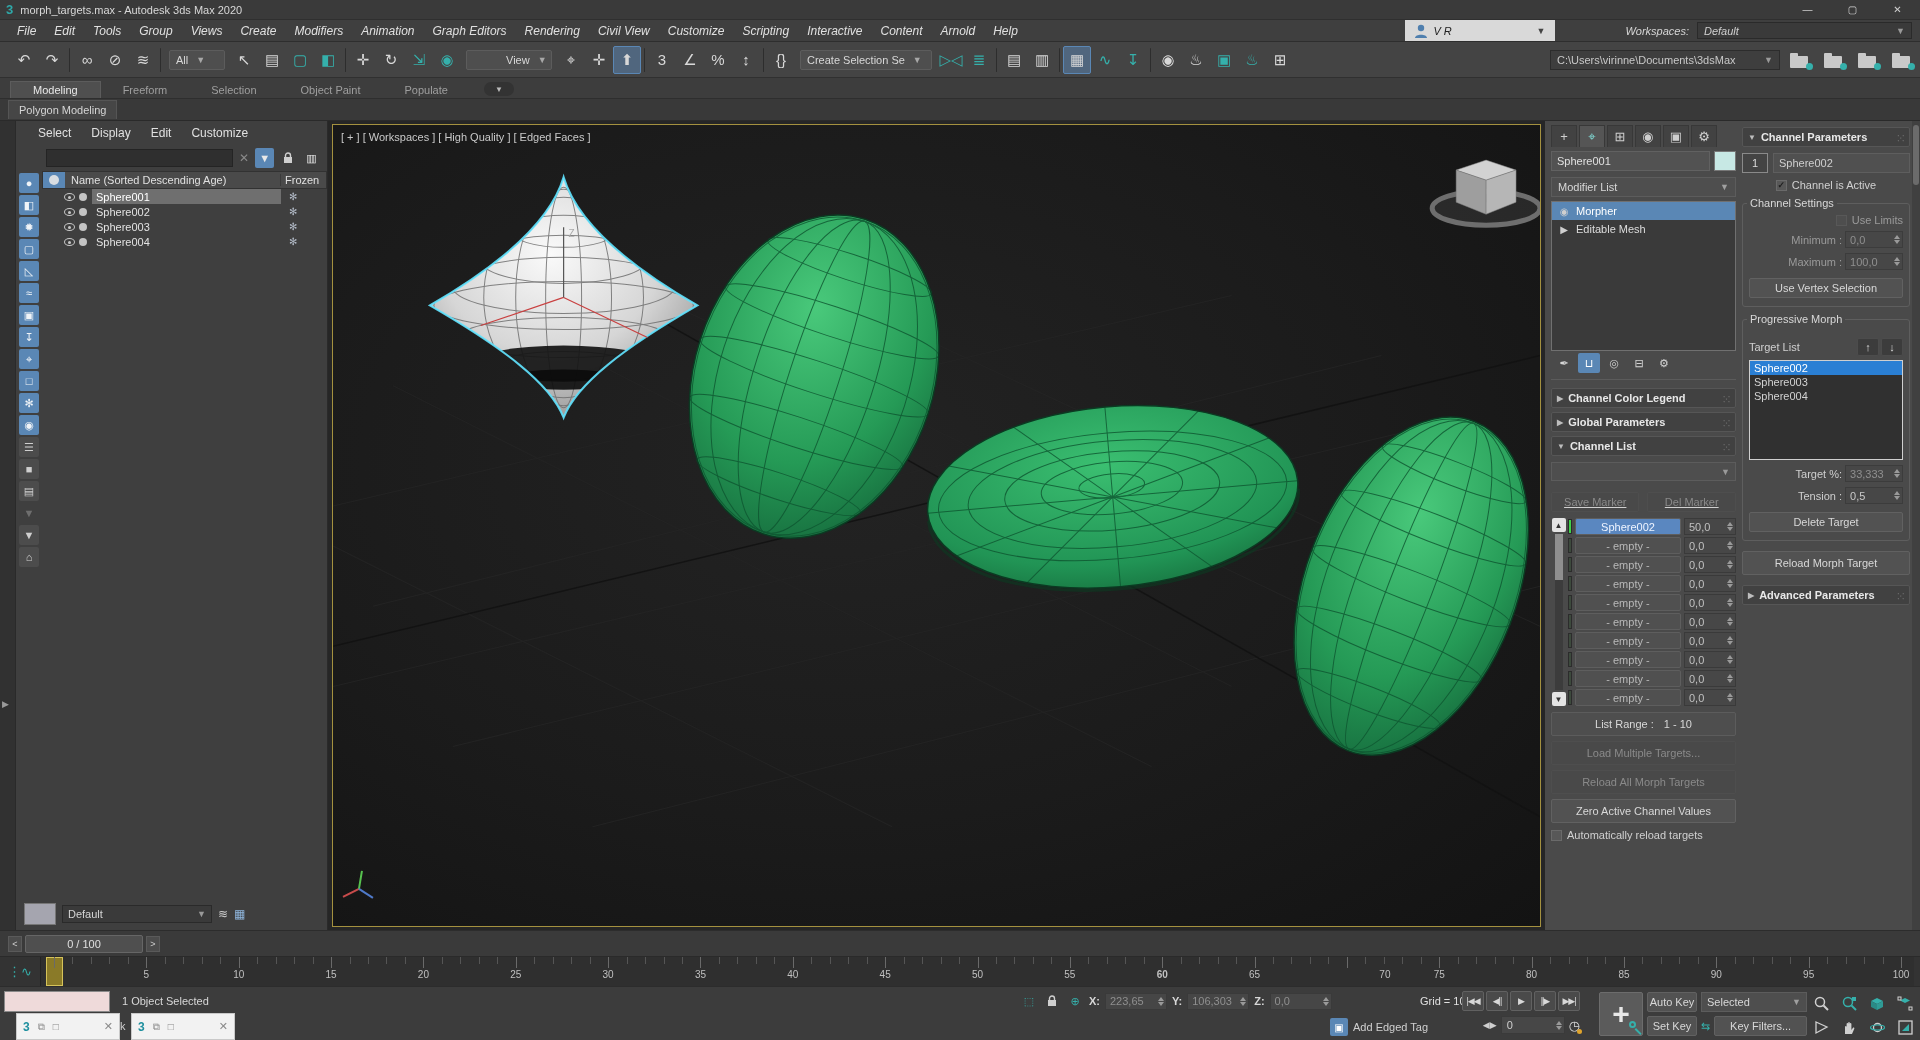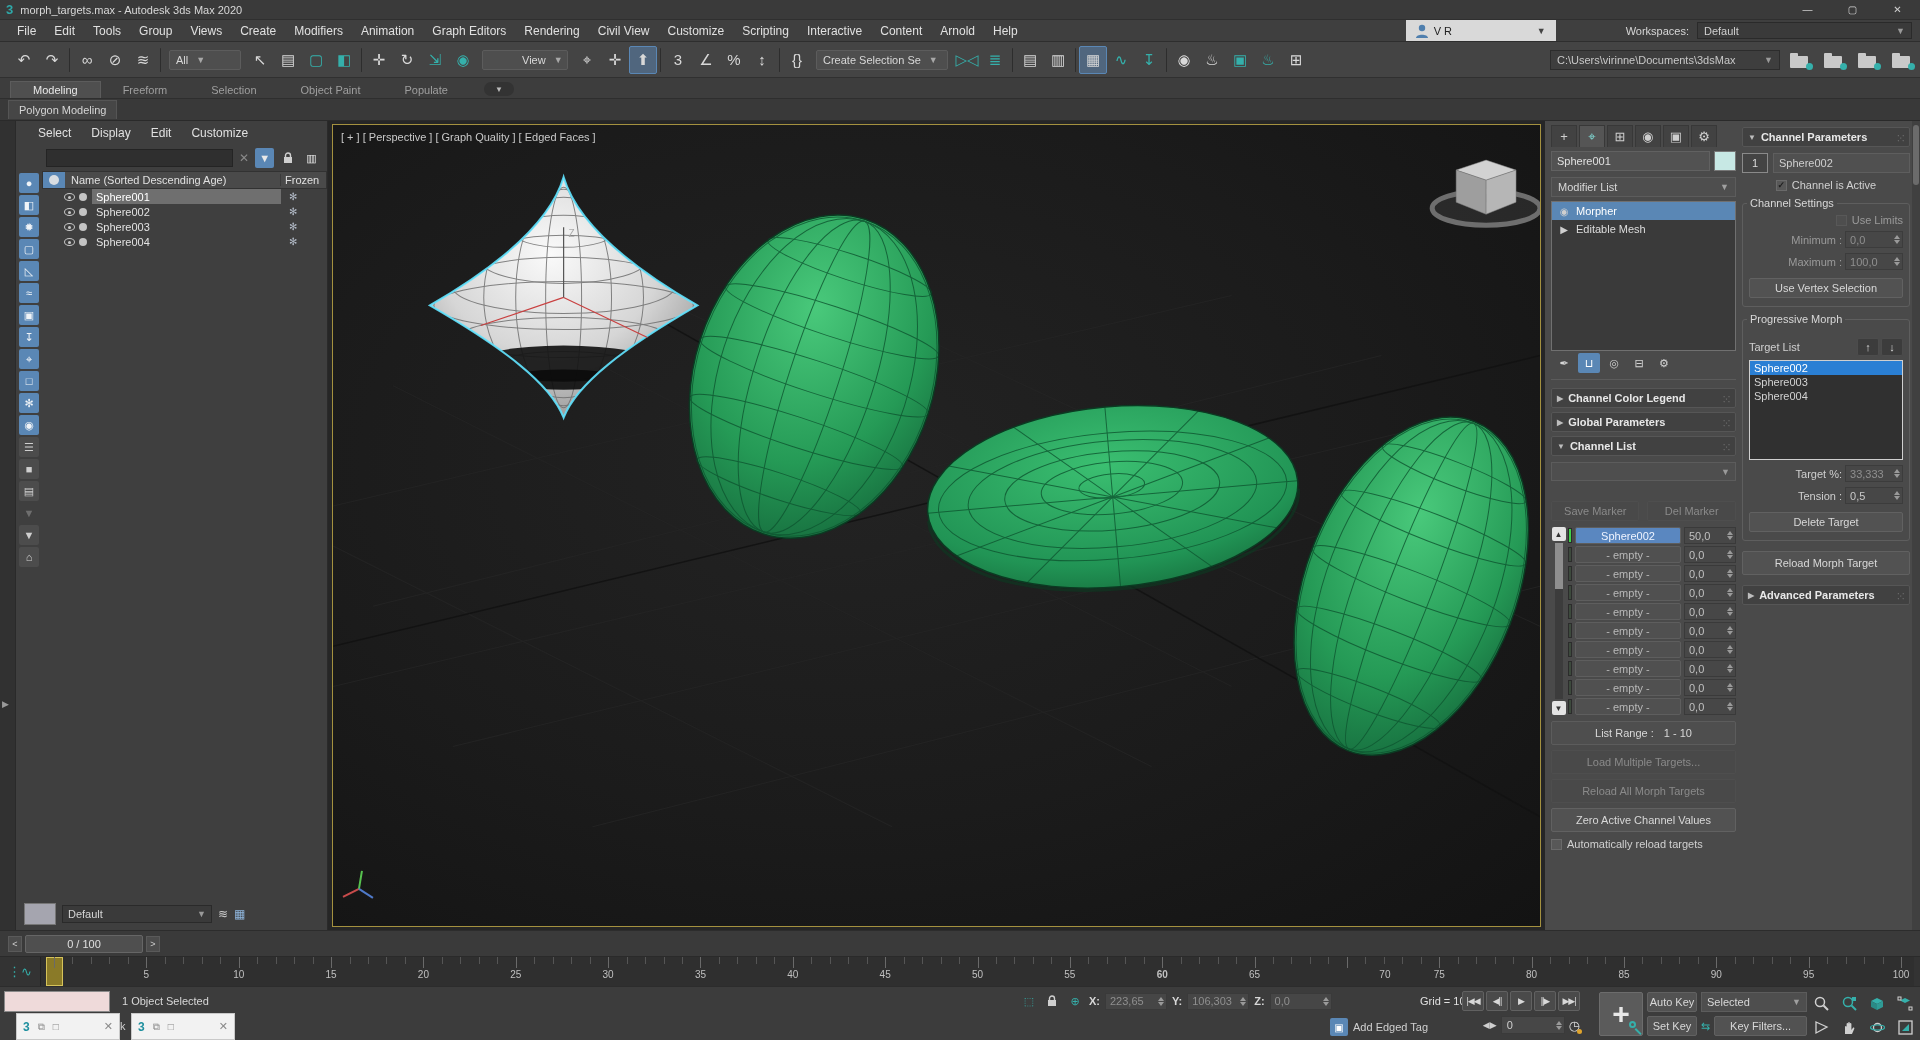--- a/index.html
+++ b/index.html
@@ -8,21 +8,21 @@
   .row { display:flex; align-items:center; }
 
   
   .titlebar { height:20px; background:#3a3a3a; display:flex; align-items:center; padding-left:6px; border-bottom:1px solid #2f2f2f; }
   .applogo { color:#2fa8a8; font-weight:bold; font-size:13px; margin-right:7px; }
   .title-text { color:#d8d8d8; font-size:11px; }
   .win-controls { margin-left:auto; display:flex; height:100%; }
   .win-btn { width:45px; height:100%; display:flex; align-items:center; justify-content:center; color:#cfcfcf; font-size:10px; }
 
   
-  .menubar { height:22px; background:#3f3f3f; display:flex; align-items:flex-start; padding-left:8px; border-bottom:1px solid #2e2e2e; }
+  .menubar { height:22px; background:#3f3f3f; display:flex; align-items:flex-start; padding-left:8px; border-bottom:1px solid #2e2e2e;font-style:italic; }
   .menu-item { padding:0 9px; color:#e0e0e0; font-size:12px; height:100%; display:flex; align-items:center; }
   .menubar-right { margin-left:auto; display:flex; align-items:center; height:100%; }
   .user-pill { background:#d9d9d9; color:#222; height:100%; display:flex; align-items:center; padding:0 10px; width:150px; }
   .user-pill .caret { margin-left:auto; color:#444; }
   .ws-label { color:#d6d6d6; margin:0 8px 0 70px; }
   .ws-dd { width:215px; height:17px; background:#3a3a3a; border:1px solid #2a2a2a; color:#cfcfcf; display:flex; align-items:center; padding:0 6px; margin-right:8px; }
   .ws-dd .caret { margin-left:auto; color:#9a9a9a; }
 
   
   .toolbar { height:36px; background:#444444; display:flex; align-items:center; padding:0 4px 0 10px; border-bottom:1px solid #303030; }
@@ -117,21 +117,21 @@
   .stbtn.active { background:var(--accent); color:#fff; }
   .hsep { height:1px; background:#5b5b5b; margin:4px 0; position:relative; }
   .rollout { height:20px; background:#414141; border:1px solid #565656; border-radius:2px; display:flex; align-items:center; padding:0 5px; margin-top:4px; font-weight:bold; color:#e8e8e8; }
   .rollout .arr { margin-right:5px; font-size:8px; color:#bdbdbd; }
   .rollout .grip { margin-left:auto; color:#6f6f6f; font-size:8px; }
   .btn { background:#525252; border:1px solid #616161; border-radius:2px; color:#d8d8d8; display:flex; align-items:center; justify-content:center; height:20px; }
   .btn.disabled { color:#8a8a8a; border-color:#4e4e4e; background:#494949; }
   .btn.blue { background:#4d80ad; border-color:#6a9cc4; color:#eef6fd; }
   .dd-empty { height:19px; background:#4e4e4e; border:1px solid #5c5c5c; display:flex; align-items:center; margin-top:6px; padding:0 5px; }
   .dd-empty .caret { margin-left:auto; color:#9a9a9a; }
-  .markers { display:flex; gap:8px; margin-top:20px; }
+  .markers { display:flex; gap:8px; margin-top:11px;text-decoration:underline; }
   .markers .btn { flex:1; }
   .chlist { display:flex; margin-top:6px; }
   .chscroll { width:15px; display:flex; flex-direction:column; align-items:center; margin-right:2px; }
   .charr { width:14px; height:14px; background:#e4e4e4; color:#333; display:flex; align-items:center; justify-content:center; font-size:8px; border-radius:2px; }
   .chtrack { flex:1; width:8px; background:#3c3c3c; margin:2px 0; position:relative; }
   .chtrack i { position:absolute; top:0; left:0; width:8px; height:46px; background:#8f8f8f; }
   .chrows { flex:1; display:flex; flex-direction:column; gap:2px; }
   .ch-row { display:flex; align-items:center; gap:3px; height:17px; }
   .ch-ind { width:4px; height:15px; background:#3d4a3d; border:1px solid #2c2c2c; }
   .ch-ind.on { background:#3fd24a; }
@@ -268,21 +268,21 @@
   <div style="display:flex;align-items:center;">
 
   <span class="tbtn">↶</span>
       <span class="tbtn">↷</span>
       <span class="tbtn sep"></span>
       <span class="tbtn">∞</span>
       <span class="tbtn">⊘</span>
       <span class="tbtn">≋</span>
       <span class="tbtn sep"></span>
     </div>
-  <div class="tdd" style="width:72px;">
+  <div class="tdd" style="width:56px;">
     <span>All</span>
       <span class="caret">▼</span>
   </div>
   <div style="display:flex;align-items:center;">
 
   <span class="tbtn">↖</span>
       <span class="tbtn">▤</span>
       <span class="tbtn accent">▢</span>
       <span class="tbtn accent">◧</span>
       <span class="tbtn sep"></span>
@@ -464,21 +464,21 @@
         <span>Default</span>
           <span class="caret">▼</span>
       </div>
       <span class="mini-ico">≋</span>
       <span class="mini-ico blue">▦</span>
     </div>
   </div>
 
   <div class="vp-wrap">
     <div class="vp">
-      <div class="vp-label">[ + ] [ Perspective ] [ Graph Quality ] [ Edged Faces ]</div>
+      <div class="vp-label">[ + ] [ Workspaces ] [ High Quality ] [ Edged Faces ]</div>
       <svg viewBox="0 0 1209 799" preserveAspectRatio="none">
         <defs>
           <radialGradient id="gA" cx="42%" cy="30%" r="80%">
             <stop offset="0%" stop-color="#49c97b"></stop>
               <stop offset="60%" stop-color="#259a56"></stop>
               <stop offset="100%" stop-color="#14663a"></stop>
           </radialGradient>
           <radialGradient id="gB" cx="48%" cy="32%" r="85%">
             <stop offset="0%" stop-color="#3bbf71"></stop>
               <stop offset="65%" stop-color="#219455"></stop>

